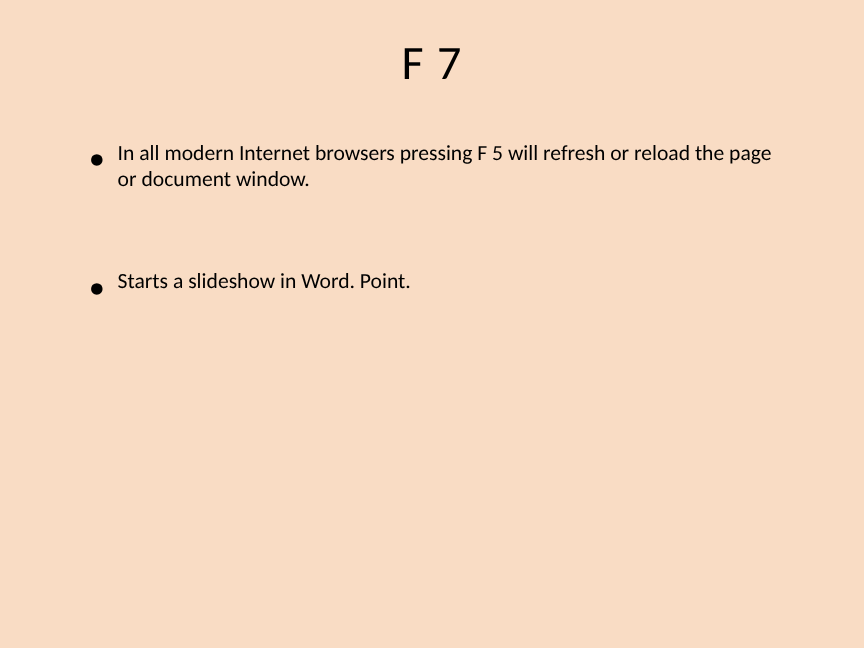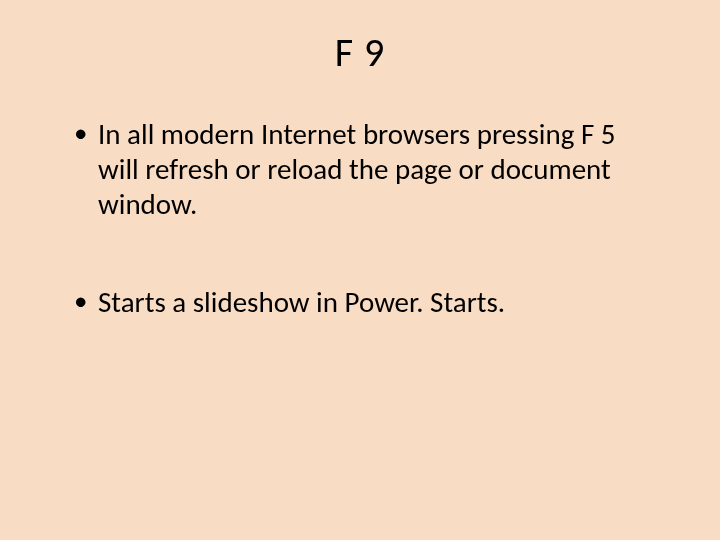--- a/index.html
+++ b/index.html
@@ -28,35 +28,35 @@
       margin-bottom: 40px;
       margin-top: 4px;
     }
     .bullets {
       list-style: none;
       padding-left: 0;
     }
     .bullets li {
       position: relative;
       padding-left: 28px;
-      font-size: 29px;
+      font-size: 18px;
       line-height: 1.2;
       margin-bottom: 64px;
       font-weight: 400;
     }
     .bullets li::before {
       content: "•";
       position: absolute;
       left: 4px;
       top: 0;
       font-size: 27px;
     }
   </style>
 </head>
 <body>
 
 <div class="slide">
-  <h1 class="title">F 9</h1>
+  <h1 class="title">F 7</h1>
   <ul class="bullets">
     <li>In all modern Internet browsers pressing F 5 will refresh or reload the page or document window.</li>
-    <li>Starts a slideshow in Power. Starts.</li>
+    <li>Starts a slideshow in Word. Point.</li>
   </ul>
 </div>
 
 </body></html>

